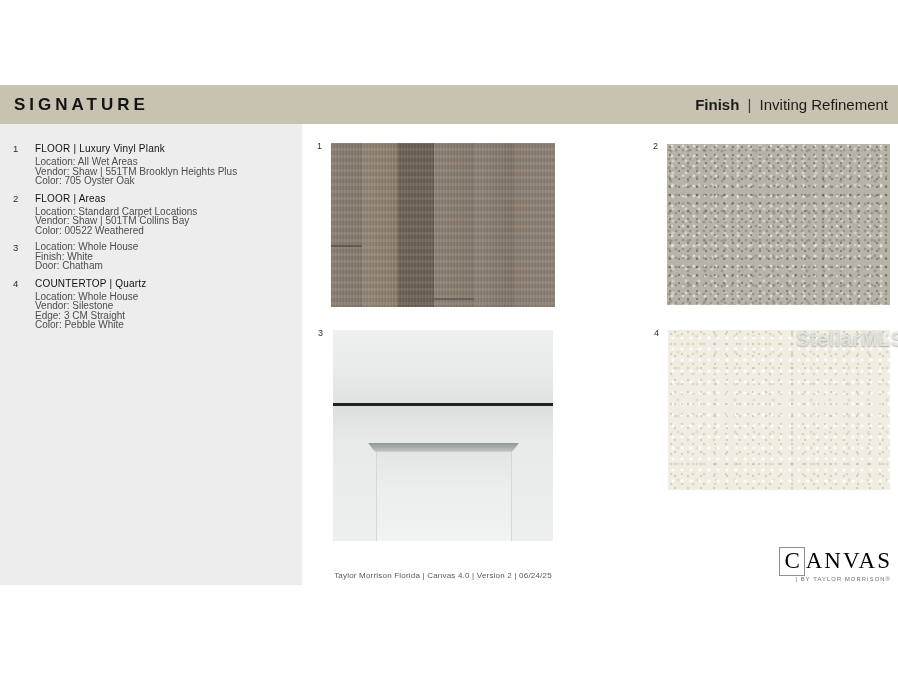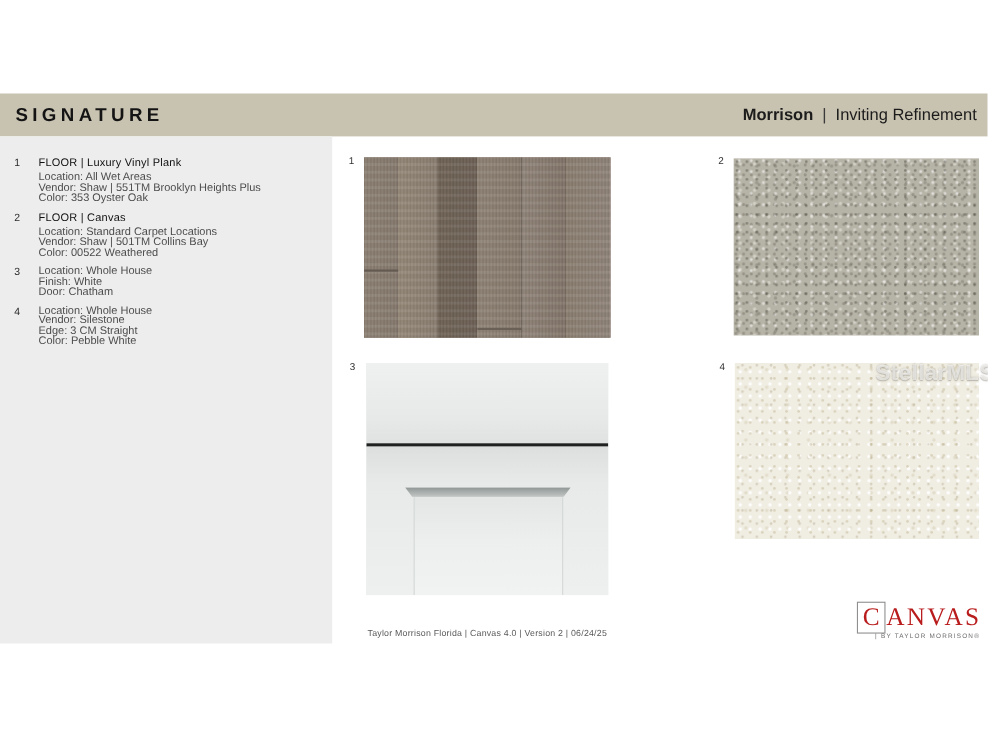--- a/index.html
+++ b/index.html
@@ -99,77 +99,78 @@
     color:rgba(255,255,255,0.62);text-shadow:0 0 2px rgba(140,136,124,0.55), 0 1px 1px rgba(120,116,104,0.35);
   }
   
   .footer-note{
     position:absolute;left:323px;top:571px;width:240px;text-align:center;
     font-size:8px;color:#5a5a5a;letter-spacing:0.2px;
   }
   
   .canvas-logo{position:absolute;left:772px;top:548px;width:120px;text-align:right;}
   .canvas-word{
-    font-family:"Liberation Serif",serif;font-size:23px;color:#b91c1c;
+    font-family:"Liberation Serif",serif;font-size:23px;color:#000000;
     letter-spacing:2px;line-height:26px;white-space:nowrap;
   }
   .canvas-word .c-box{border:1px solid #8f8f8f;padding:0 2px 2px 4px;margin-right:1px;}
   .canvas-tagline{
     font-size:5.8px;color:#6e6e6e;letter-spacing:1.1px;margin-top:2px;padding-right:1px;
     white-space:nowrap;
   }
 </style>
 </head>
 <body>
 
 <div class="page">
 
   <header class="band">
     <div class="collection">SIGNATURE</div>
     <div class="theme">
-      <span class="theme-bold">Morrison</span>
+      <span class="theme-bold">Finish</span>
       <span class="theme-sep">|</span>
       <span class="theme-rest">Inviting Refinement</span>
     </div>
   </header>
 
   <aside class="sidebar">
 
     <div class="spec-item">
       <div class="spec-num">1</div>
       <div class="spec-body">
         <div class="spec-title">FLOOR | Luxury Vinyl Plank</div>
         <div class="spec-line">Location: All Wet Areas</div>
         <div class="spec-line">Vendor: Shaw | 551TM Brooklyn Heights Plus</div>
-        <div class="spec-line">Color: 353 Oyster Oak</div>
+        <div class="spec-line">Color: 705 Oyster Oak</div>
       </div>
     </div>
 
     <div class="spec-item">
       <div class="spec-num">2</div>
       <div class="spec-body">
-        <div class="spec-title">FLOOR | Canvas</div>
+        <div class="spec-title">FLOOR | Areas</div>
         <div class="spec-line">Location: Standard Carpet Locations</div>
         <div class="spec-line">Vendor: Shaw | 501TM Collins Bay</div>
         <div class="spec-line">Color: 00522 Weathered</div>
       </div>
     </div>
 
     <div class="spec-item">
       <div class="spec-num">3</div>
       <div class="spec-body">
         <div class="spec-line">Location: Whole House</div>
         <div class="spec-line">Finish: White</div>
         <div class="spec-line">Door: Chatham</div>
       </div>
     </div>
 
     <div class="spec-item">
       <div class="spec-num">4</div>
       <div class="spec-body">
+        <div class="spec-title">COUNTERTOP | Quartz</div>
         <div class="spec-line">Location: Whole House</div>
         <div class="spec-line">Vendor: Silestone</div>
         <div class="spec-line">Edge: 3 CM Straight</div>
         <div class="spec-line">Color: Pebble White</div>
       </div>
     </div>
 
   </aside>
 
   <main>

